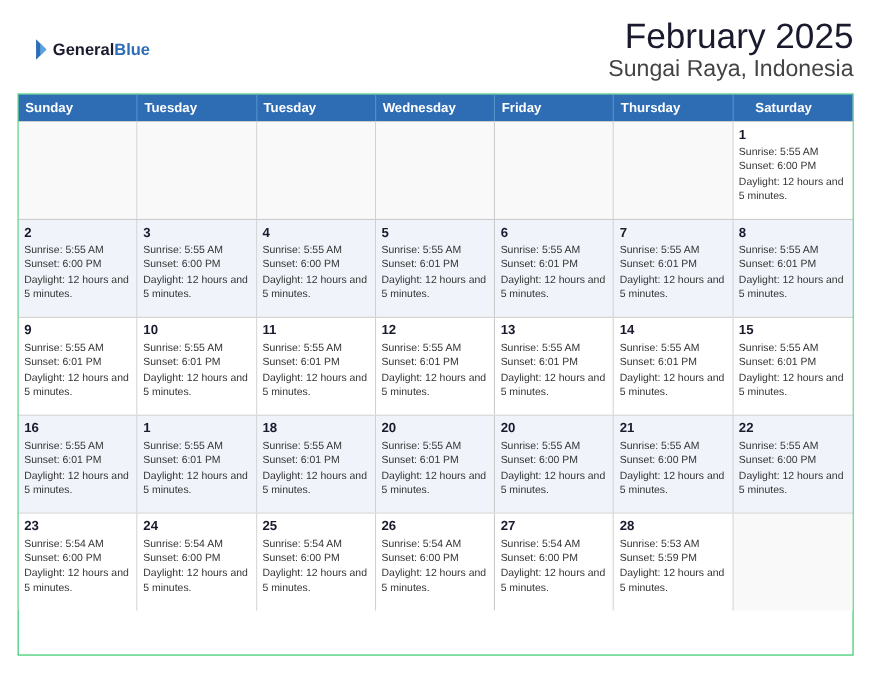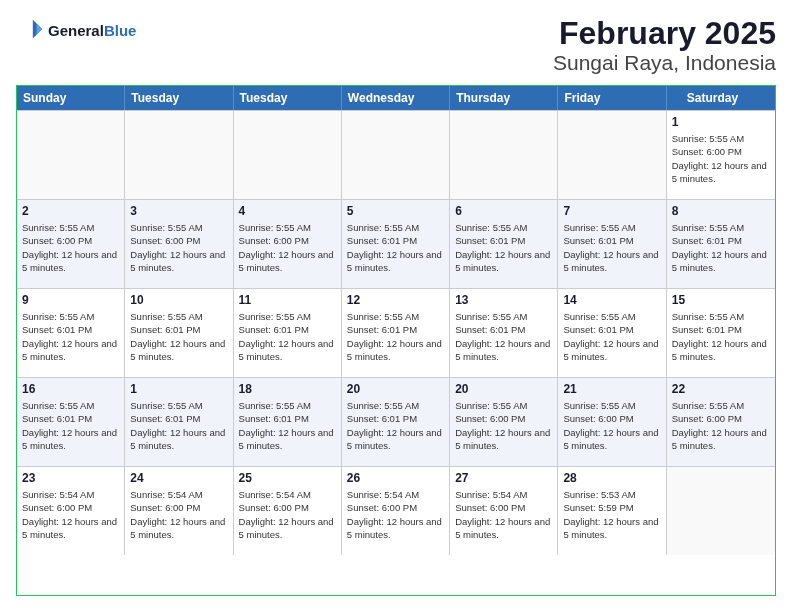--- a/index.html
+++ b/index.html
@@ -13,38 +13,38 @@
     .page {
       width: 792px;
       height: 612px;
       padding: 16px;
       display: flex;
       flex-direction: column;
     }
     .header {
       display: flex;
       justify-content: space-between;
-      align-items: flex-start;
+      align-items: center;
       margin-bottom: 10px;
     }
     .logo {
       display: flex;
       align-items: center;
       gap: 4px;
     }
     .logo-icon {
       width: 28px;
       height: 28px;
     }
     .title-block {
       text-align: right;
     }
     .main-title {
       font-size: 32px;
-      font-weight: bold;
+      font-weight: normal;
       color: #1a1a2e;
       line-height: 1.1;
     }
     .subtitle {
       font-size: 21px;
       color: #444;
     }
     .calendar {
       flex: 1;
       border: 1px solid #22c55e;
@@ -122,22 +122,22 @@
       <div class="subtitle">Sungai Raya, Indonesia</div>
     </div>
   </div>
 
   <div class="calendar">
     <div class="cal-header-row">
     <div class="cal-header-cell">Sunday</div>
         <div class="cal-header-cell">Tuesday</div>
         <div class="cal-header-cell">Tuesday</div>
         <div class="cal-header-cell">Wednesday</div>
+        <div class="cal-header-cell">Friday</div>
         <div class="cal-header-cell">Thursday</div>
-        <div class="cal-header-cell">Friday</div>
         <div class="cal-header-cell">Saturday</div>
       </div>
     <div class="cal-body">
     <div class="cal-row">
           <div class="cal-cell empty"></div>
           <div class="cal-cell empty"></div>
           <div class="cal-cell empty"></div>
           <div class="cal-cell empty"></div>
           <div class="cal-cell empty"></div>
           <div class="cal-cell empty"></div>

